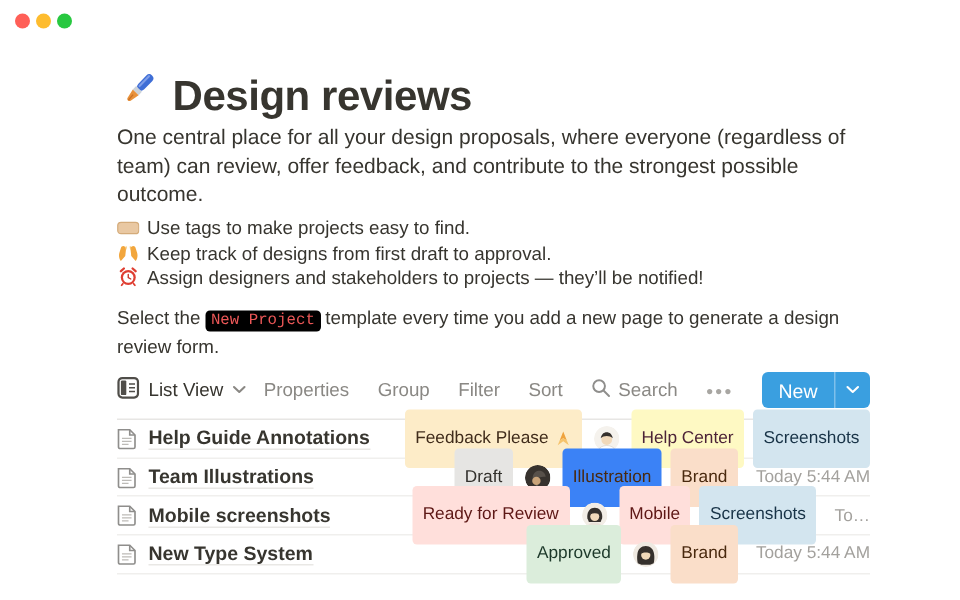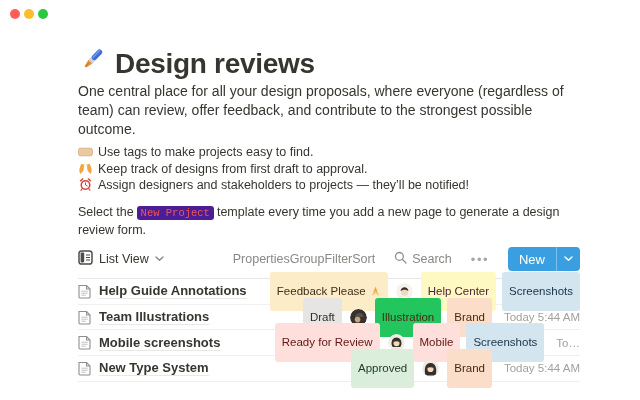--- a/index.html
+++ b/index.html
@@ -9,21 +9,21 @@
   .dot.red{left:10px;background:#ff5f57}
   .dot.yellow{left:24px;background:#febc2e}
   .dot.green{left:38px;background:#28c840}
   .content{padding:0 60px 0 78px}
   h1.title{margin:20px 0 0;font-size:28px;line-height:34px;font-weight:700;letter-spacing:-.3px;display:flex;align-items:center;gap:9px}
   .intro{font-size:14px;line-height:19px}
   .bullets{margin-top:5px}
   .bullet{display:flex;align-items:center;height:16.4px;font-size:12.5px;gap:5px}
   .b-ic{width:15px;display:inline-flex;justify-content:center;align-items:center}
   .hint{margin-top:11px;font-size:12.5px;line-height:17px}
-  code.inline{font-family:"Liberation Mono",monospace;font-size:10.5px;color:#eb5757;background:#4c1d95;padding:1px 4px;border-radius:3px;margin:0 3px}
+  code.inline{font-family:"Liberation Mono",monospace;font-size:10.5px;color:#eb5757;background:#000000;padding:1px 4px;border-radius:3px;margin:0 3px}
   .toolbar{margin-top:8px;display:flex;align-items:center;padding-bottom:7px;border-bottom:1px solid #e7e6e4}
   .view-group{display:flex;align-items:center;gap:6px;font-size:12.5px;font-weight:500;color:#37352f;cursor:pointer}
   .view-group .chev{color:#8a8884;display:flex}
   .toolbar-right{margin-left:auto;display:flex;align-items:center;gap:19px}
   .tmenu{font-size:12.5px;color:#8a8884;cursor:pointer}
   .search-group{display:flex;align-items:center;gap:5px;font-size:12.5px;color:#8a8884;cursor:pointer}
   .more{color:#a8a6a2;font-size:13px;letter-spacing:1.5px;cursor:pointer}
   .new-btn{display:flex;align-items:stretch;border-radius:4px;color:#fff;overflow:hidden;height:24px;cursor:pointer}
   .new-label{padding:0 11px;display:flex;align-items:center;font-size:13px;font-weight:500}
   .new-chevron{padding:0 7px;display:flex;align-items:center;border-left:1px solid rgba(255,255,255,.35)}
@@ -106,21 +106,21 @@
             <path d="M8 5h4M8 7.5h4M8 10h4" stroke="#4f4d49" stroke-width="1.1"></path>
           </svg></span>
       <span>List View</span>
       <span class="chev" id="view-chevron">
           <svg width="9" height="6" viewBox="0 0 9 6">
             <path d="M1 1l3.5 3.3L8 1" fill="none" stroke="currentColor" stroke-width="1.4" stroke-linecap="round" stroke-linejoin="round"></path>
           </svg>
         </span>
     </div>
     <div class="toolbar-right">
-      <span id="toolbar-menu" style="display:flex;">
+      <span id="toolbar-menu" style="display:flex;gap:19px">
           <span class="tmenu">Properties</span>
           <span class="tmenu">Group</span>
           <span class="tmenu">Filter</span>
           <span class="tmenu">Sort</span>
         </span>
       <span class="search-group">
         <span id="search-icon"><svg width="13" height="13" viewBox="0 0 13 13">
               <circle cx="5.4" cy="5.4" r="3.9" fill="none" stroke="#8f8e8c" stroke-width="1.3"></circle>
               <path d="M8.5 8.5L12 12" stroke="#8f8e8c" stroke-width="1.3" stroke-linecap="round"></path>
             </svg></span>
@@ -188,21 +188,21 @@
             <span>Draft</span>
           </span>
           <span class="avatar">
             <svg width="17" height="17" viewBox="0 0 17 17">
               <circle cx="8.5" cy="8.5" r="8.5" fill="#37322e"></circle>
               <path d="M5.2 10.5c-.6-3.4.9-6.3 4-6.6 2.4-.2 4.3 1.4 4.6 4-2.6-.4-5.7.5-8.6 2.6z" fill="#57504a"></path>
               <circle cx="7.6" cy="10.6" r="2.8" fill="#c9a379"></circle>
               <path d="M4.2 16a8.5 8.5 0 0 0 7.6.4c-.7-1.6-2.2-2.5-3.9-2.5-1.6 0-3 .8-3.7 2.1z" fill="#efe9e1"></path>
             </svg>
           </span>
-          <span class="tag" style="background: #22c55e; color: rgb(73, 41, 14);">
+          <span class="tag" style="background: #3b82f6; color: rgb(73, 41, 14);">
             <span>Illustration</span>
           </span>
           <span class="tag" style="background: rgb(250, 222, 201); color: rgb(73, 41, 14);">
             <span>Brand</span>
           </span>
           <span class="row-date">Today 5:44 AM</span>
         </div>
       </div>
       <div class="row">
         <span class="doc">

